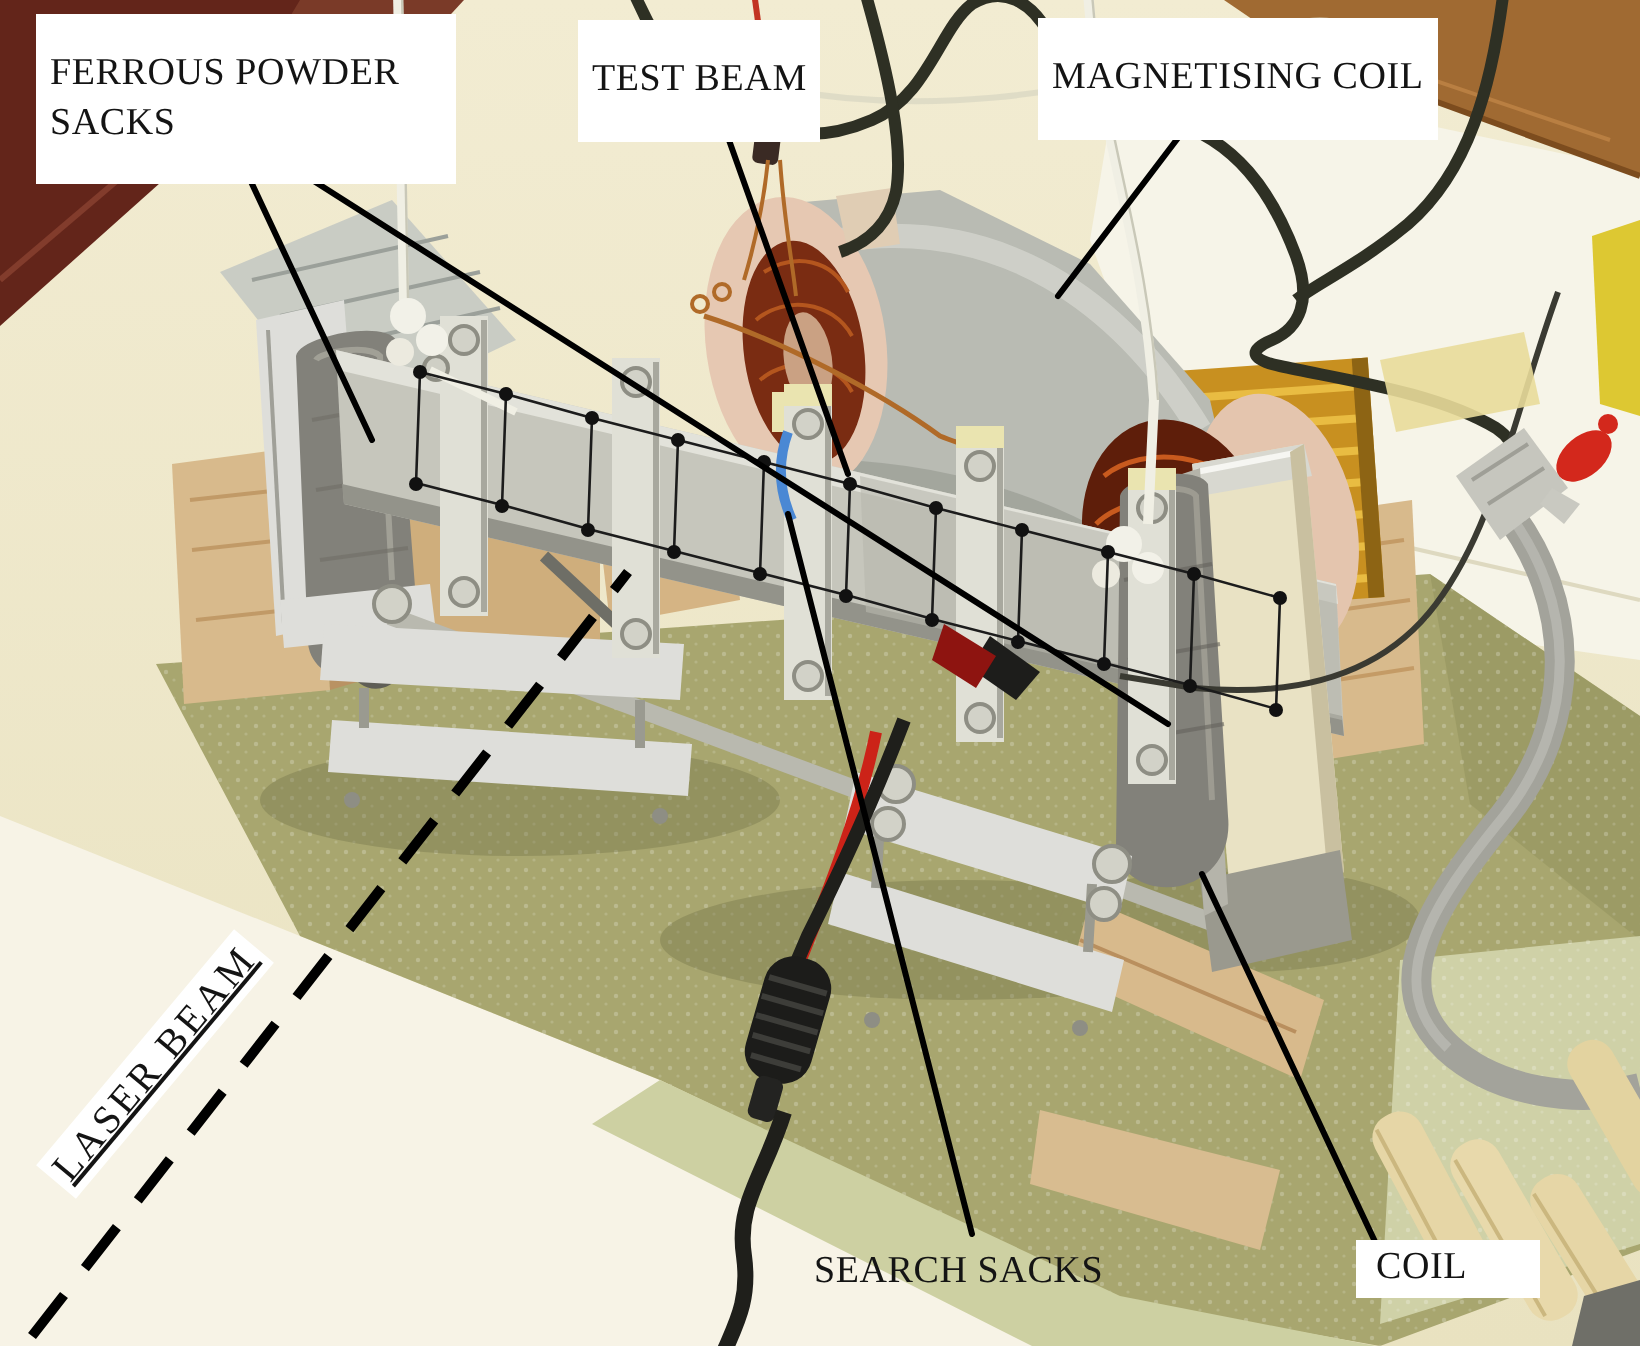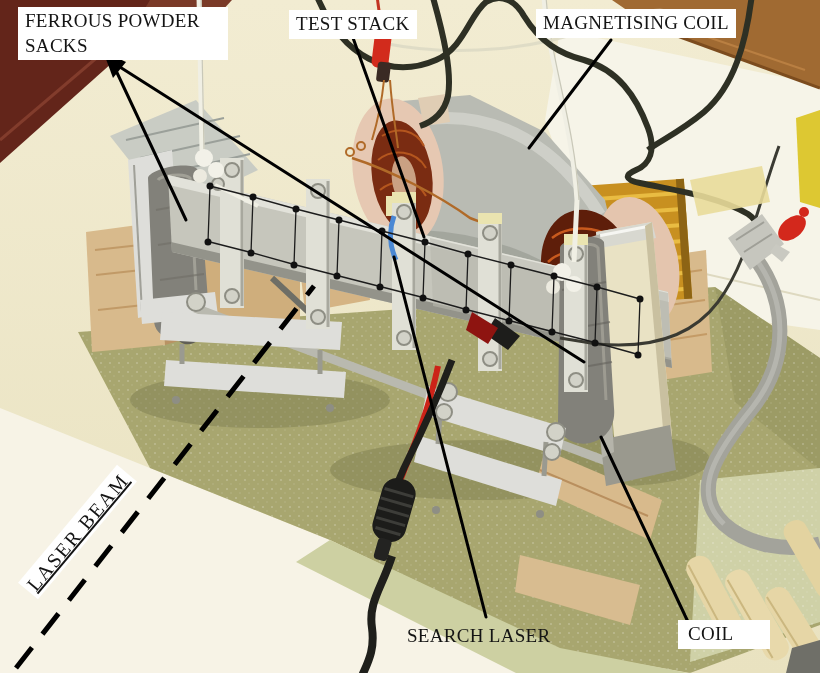--- a/index.html
+++ b/index.html
@@ -1,21 +1,21 @@
 <!DOCTYPE html>
 <html style="--label-text: #141414; --label-bg: #ffffff; --annotation-line: #000000; --table: #efe9cc; --board-green: #a8a66f; --board-bevel: #cdd0a2; --wood: #d8ba8c; --aluminium: #dededa; --sack-grey: #82817a; --copper: #7a2c12; --cable-black: #2e3024; --cable-grey: #a3a39b; --wire-red: #cc2318; --resistor-gold: #c89020; --string-white: #f0efe4;"><head>
 <meta charset="utf-8">
 <style>
   html,body{margin:0;padding:0;background:#888;}
   #stage{position:relative;width:820px;height:673px;overflow:hidden;
          font-family:"Liberation Serif",serif;background:var(--table,#efe9cc);}
   #stage svg{position:absolute;left:0;top:0;}
   .lbl{position:absolute;font-size:19px;line-height:1.3;color:var(--label-text,#141414);
        white-space:pre-line;letter-spacing:.3px;}
-  .box{background:var(--label-bg,#ffffff);padding:2px 7px;}
+  .box{background:var(--label-bg,#ffffff);padding:18px 7px;}
   .laser{font-size:20px;letter-spacing:2px;text-decoration:underline;
          transform-origin:0 50%;transform:rotate(-50deg);padding:0 4px;}        .c-board{fill:var(--board-green,#a8a66f)}
   .c-bevel{fill:var(--board-bevel,#cdd0a2)}  .c-wood{fill:var(--wood,#d8ba8c)}
   .c-alu{fill:var(--aluminium,#dededa)}      .c-sack{fill:var(--sack-grey,#82817a)}
   .c-copper{fill:var(--copper,#7a2c12)}      .c-gold{fill:var(--resistor-gold,#c89020)}
   .s-blk{stroke:var(--cable-black,#2e3024);fill:none}
   .s-gry{stroke:var(--cable-grey,#a3a39b);fill:none}
   .s-red{stroke:var(--wire-red,#cc2318);fill:none}
   .s-str{stroke:var(--string-white,#f0efe4);fill:none}
   .ann{stroke:var(--annotation-line,#000);fill:none}
@@ -328,18 +328,18 @@
       <path d="M611,40 L529,148"></path>
       <path d="M394,257 L486,617"></path>
       <path d="M601,437 L689,624"></path>
     </g>
     <polygon points="103,51 126,62 113,78" fill="var(--annotation-line,#000)"></polygon>
   </g>
   <line x1="16" y1="668" x2="314" y2="286" class="ann" stroke-width="5" stroke-dasharray="26 17"></line>
 </svg>
 
   <div class="lbl box" style="left:18px;top:7px;width:196px">FERROUS POWDER SACKS</div>
-  <div class="lbl box" style="left:289px;top:10px">TEST STACK</div>
-  <div class="lbl box" style="left:536px;top:9px">MAGNETISING COIL</div>
-  <div class="lbl" style="left:407px;top:624px">SEARCH LASER</div>
+  <div class="lbl box" style="left:289px;top:10px">TEST BEAM</div>
+  <div class="lbl box" style="left:519px;top:9px">MAGNETISING COIL</div>
+  <div class="lbl" style="left:407px;top:624px">SEARCH SACKS</div>
   <div class="lbl box" style="left:678px;top:620px;padding:2px 36px 2px 10px">COIL</div>
   <div class="lbl box laser" style="left:28px;top:578px">LASER BEAM</div>
 </div>
 
 </body></html>

